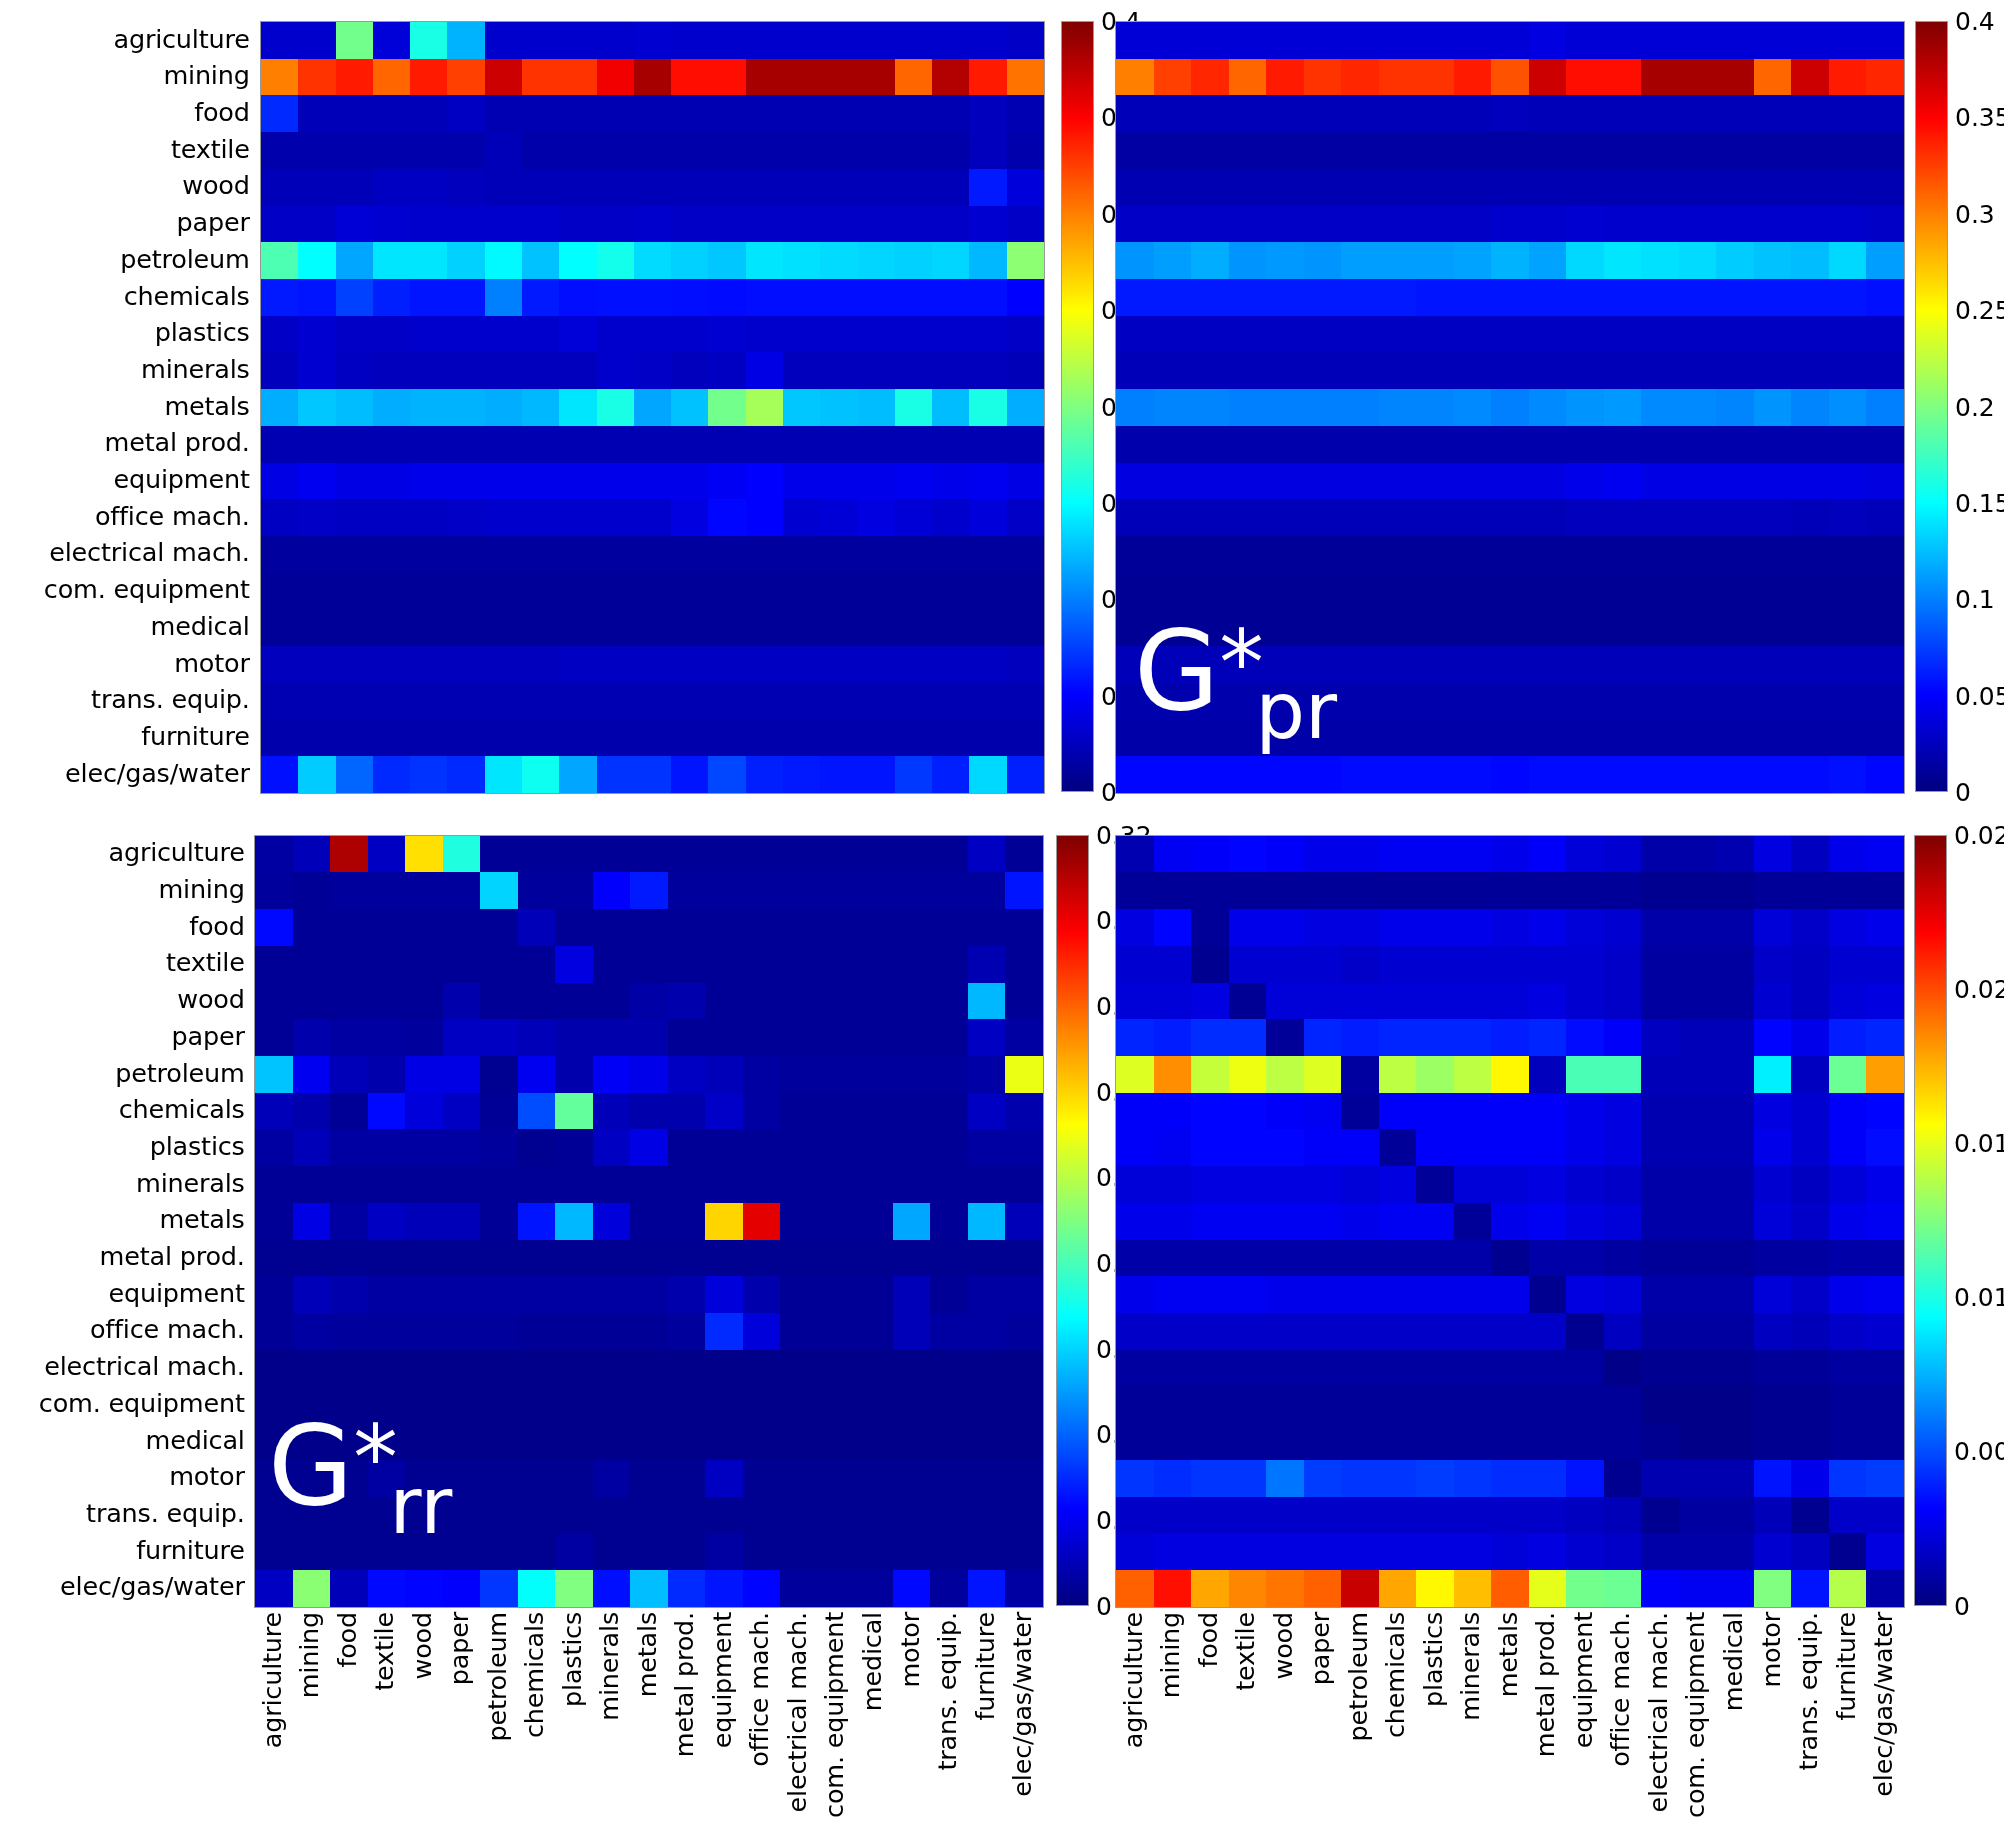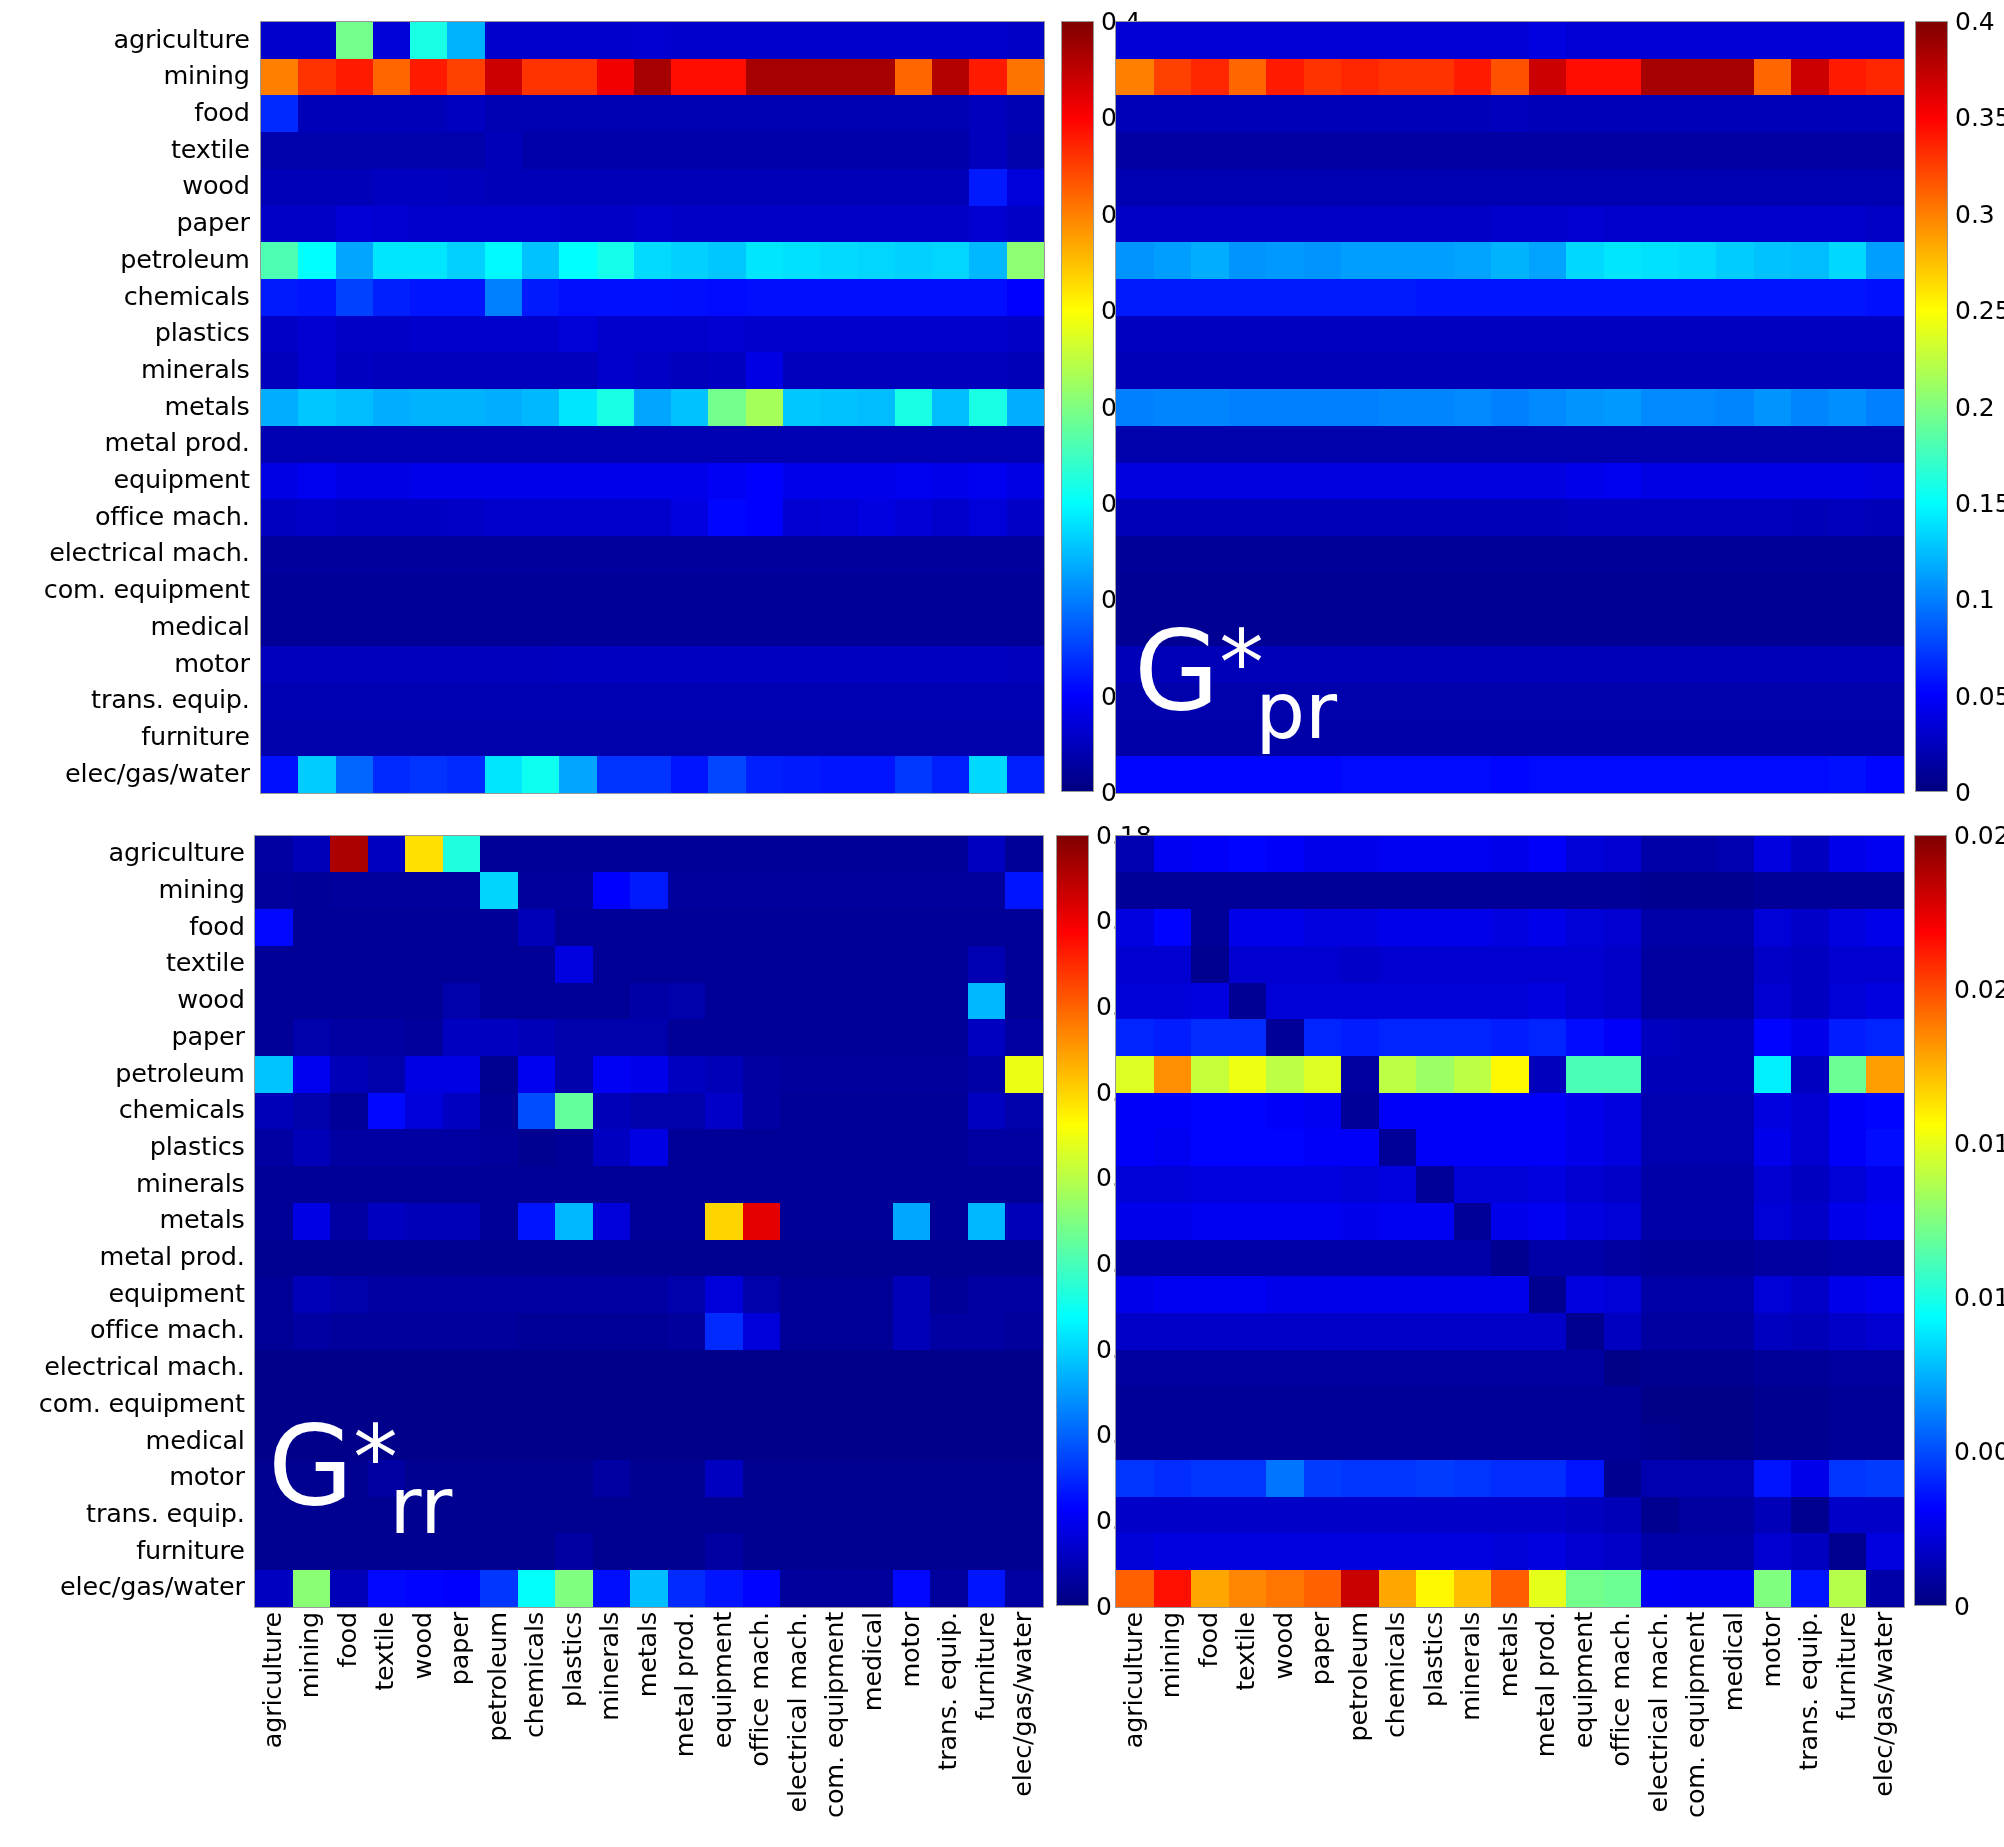--- a/index.html
+++ b/index.html
@@ -1544,21 +1544,21 @@
       <div class="cbar-ticks" style="left:40px;">
           <div class="cbar-tick" style="bottom: auto; top: 100%;">0</div>
           <div class="cbar-tick" style="bottom: auto; top: 88.8889%;">0.02</div>
           <div class="cbar-tick" style="bottom: auto; top: 77.7778%;">0.04</div>
           <div class="cbar-tick" style="bottom: auto; top: 66.6667%;">0.06</div>
           <div class="cbar-tick" style="bottom: auto; top: 55.5556%;">0.08</div>
           <div class="cbar-tick" style="bottom: auto; top: 44.4444%;">0.1</div>
           <div class="cbar-tick" style="bottom: auto; top: 33.3333%;">0.12</div>
           <div class="cbar-tick" style="bottom: auto; top: 22.2222%;">0.14</div>
           <div class="cbar-tick" style="bottom: auto; top: 11.1111%;">0.16</div>
-          <div class="cbar-tick" style="bottom: auto; top: 0%;">0.18</div>
+          <div class="cbar-tick" style="bottom: auto; top: 0%;">0.32</div>
         </div>
     </div>
   </div>
 
   <div class="panel" id="panel-Gqr" style="left:1002px;top:824px;width:1003px;height:1024px;">
     <div class="grid" id="grid-Gqr" style="left: 113px; top: 10.7px; width: 788px; height: 771px; grid-template-columns: repeat(21, 1fr); grid-template-rows: repeat(21, 1fr);">
         <div class="cell" style="background: rgb(0, 0, 176);"></div>
         <div class="cell" style="background: rgb(0, 0, 242);"></div>
         <div class="cell" style="background: rgb(0, 0, 250);"></div>
         <div class="cell" style="background: rgb(0, 3, 255);"></div>

